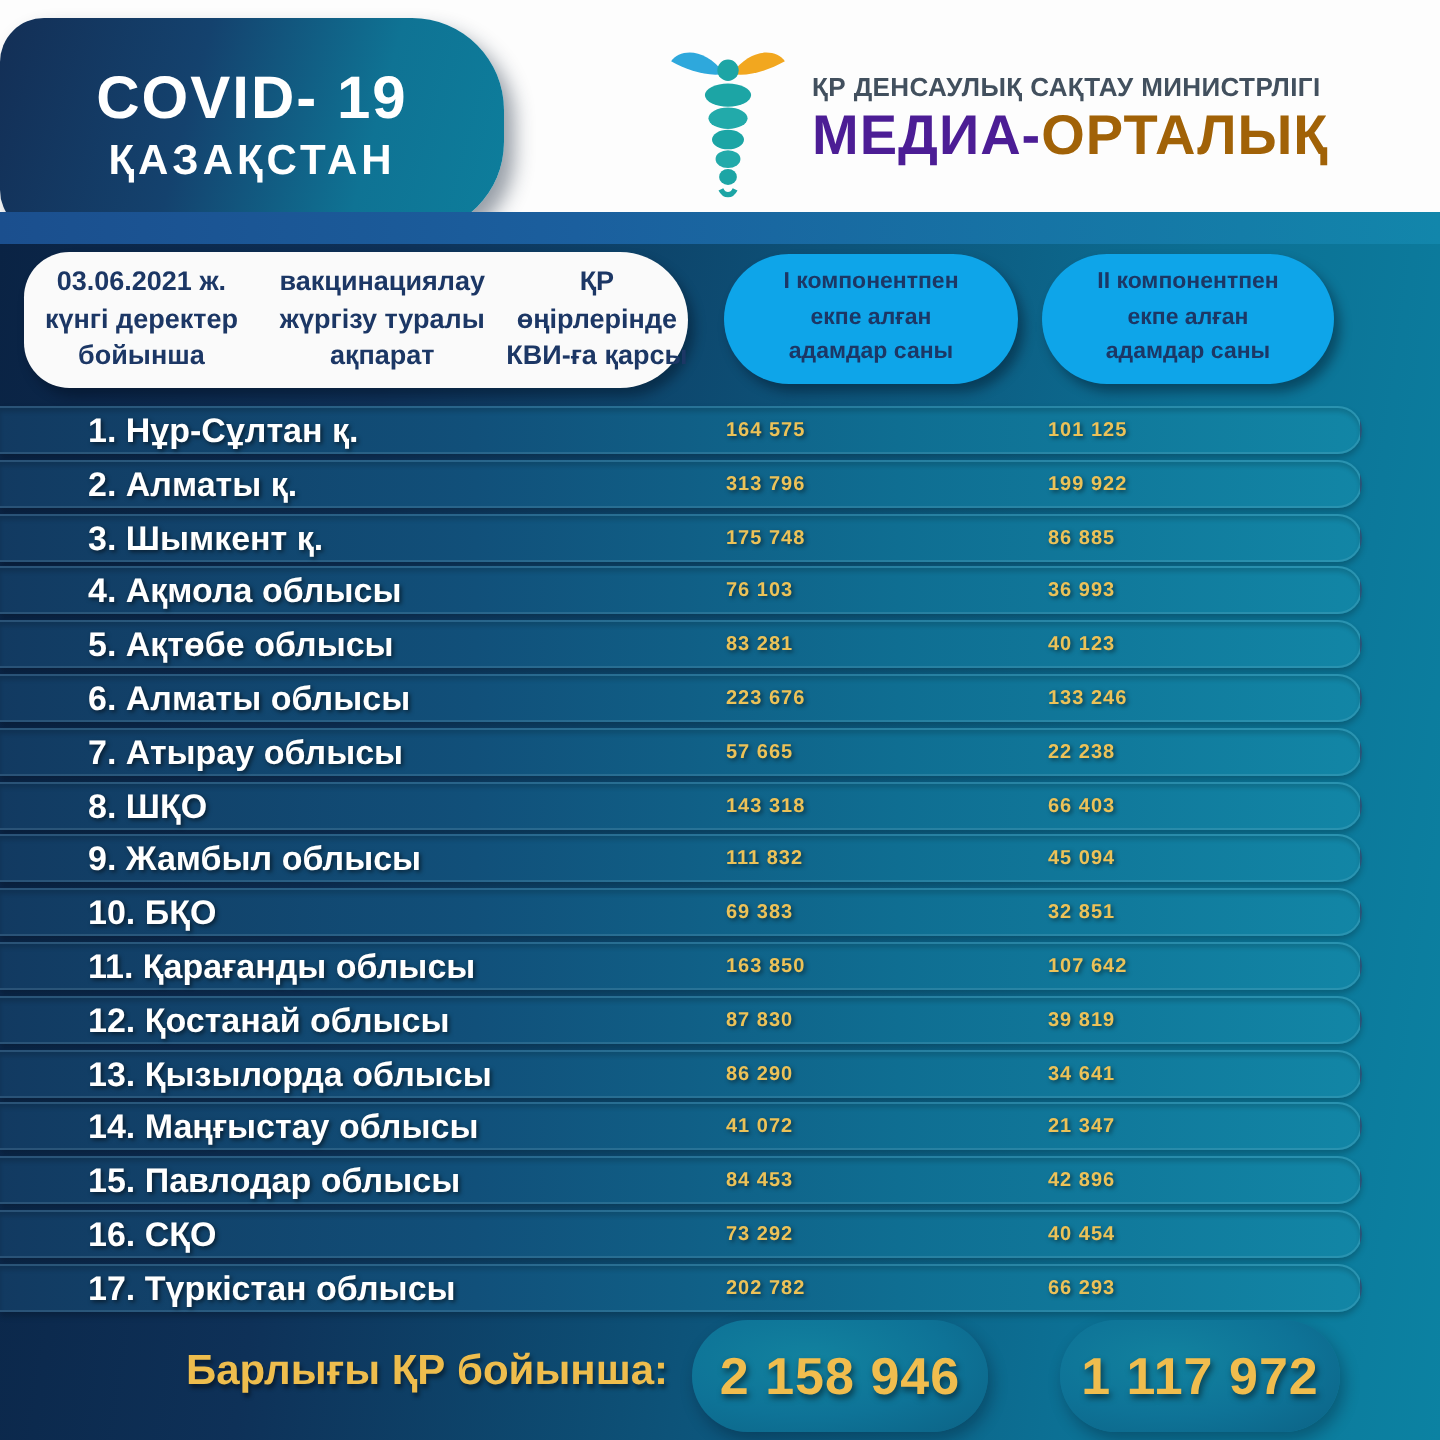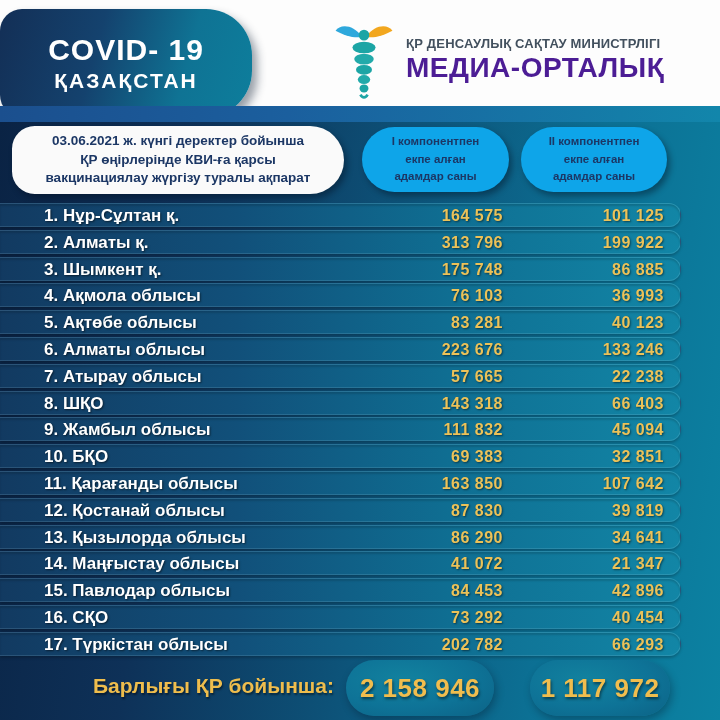--- a/index.html
+++ b/index.html
@@ -23,36 +23,36 @@
   }
   .covid-badge .l1 { font-size:30px; font-weight:bold; letter-spacing:1px; }
   .covid-badge .l2 { font-size:21px; font-weight:bold; letter-spacing:2px; margin-top:2px; }
 
   .logo-block { position:absolute; left:332px; top:20px; display:flex; }
   .logo-block svg { width:64px; height:80px; }
   .logo-text { margin-left:10px; margin-top:16px; }
   .ministry { font-size:13px; font-weight:600; color:#42505e; letter-spacing:.2px; }
   .media-line { font-size:28px; font-weight:800; letter-spacing:.5px; margin-top:1px; }
   .media-blue { color:#4c1d95; }
-  .media-orange { color:#4c1d95; }
+  .media-orange { color:#a16207; }
 
   
   .stripe { position:absolute; left:0; top:106px; width:720px; height:16px;
     background:linear-gradient(90deg,#1b4f8e 0%,#1b5f9e 40%,#1286ab 100%); }
 
   
   .main-bg { position:absolute; left:0; top:122px; width:720px; height:598px;
     background:linear-gradient(98deg,#0a2344 0%,#0e3158 25%,#0d5379 52%,#0c7094 76%,#0c82a2 100%); }
 
   
   .info-box {
     position:absolute; left:12px; top:126px; width:332px; height:68px;
     background:#fafafa; border-radius:24px 36px 36px 24px;
     box-shadow:3px 4px 6px rgba(0,10,25,.4);
-    display:flex; flex-direction:column; align-items:center; justify-content:center;
+    display:flex; flex-direction:row; align-items:center; justify-content:center;
     color:#1c3765; font-weight:bold; font-size:13.5px; line-height:1.4; text-align:center;
   }
   .col-pill {
     position:absolute; top:127px; height:65px;
     background:#0ea5e9; border-radius:33px;
     box-shadow:3px 4px 6px rgba(0,10,25,.4);
     display:flex; flex-direction:column; align-items:center; justify-content:center;
     color:#1c3765; font-weight:bold; font-size:11.5px; line-height:1.55; text-align:center;
   }
   .pill-1 { left:362px; width:147px; }
@@ -68,22 +68,22 @@
     border:1px solid rgba(190,235,245,.14);
     border-left:none;
     box-shadow:inset 0 2px 2px rgba(0,0,0,.14), 0 2px 3px rgba(0,0,0,.22);
   }
   .row-label {
     position:absolute; left:44px; top:1px;
     color:#ffffff; font-weight:bold; font-size:17px; line-height:21px;
     text-shadow:1px 1px 2px rgba(0,0,0,.55); white-space:nowrap;
   }
   .row-val {
-    position:absolute; top:2px; width:140px; text-align:right;
-    color:#ecc258; font-weight:bold; font-size:16px; line-height:20px;
+    position:absolute; top:2px; width:140px; text-align:left;
+    color:#ecc258; font-weight:bold; font-size:10px; line-height:20px;
     letter-spacing:.5px; text-shadow:1px 1px 2px rgba(0,0,0,.5);
   }
   .col1 { left:363px; } .col2 { left:524px; }
 
   
   .total-label {
     position:absolute; left:0; top:674px; width:334px; text-align:right;
     color:#eebd4d; font-weight:bold; font-size:21px;
     text-shadow:1px 2px 2px rgba(0,0,0,.45);
   }
@@ -127,22 +127,22 @@
       </div>
     </div>
   </div>
 </div>
 
 <div class="stripe"></div>
 <div class="main-bg"></div>
 
 <div class="info-box">
   <div>03.06.2021 ж. күнгі деректер бойынша</div>
+  <div>вакцинациялау жүргізу туралы ақпарат</div>
   <div>ҚР өңірлерінде КВИ-ға қарсы</div>
-  <div>вакцинациялау жүргізу туралы ақпарат</div>
 </div>
 
 <div class="col-pill pill-1">
   <div>I компонентпен</div>
   <div>екпе алған</div>
   <div>адамдар саны</div>
 </div>
 <div class="col-pill pill-2">
   <div>II компонентпен</div>
   <div>екпе алған</div>

